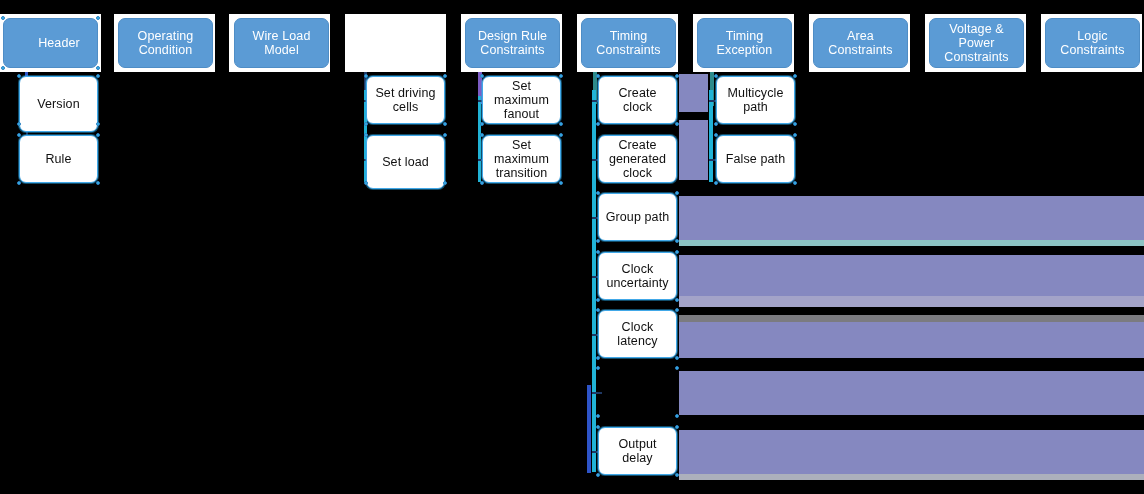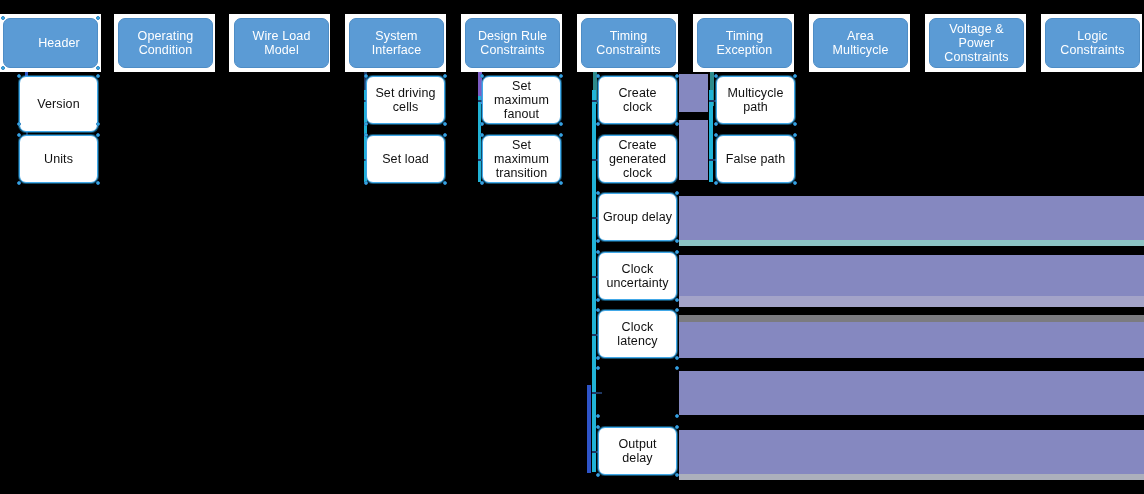--- a/index.html
+++ b/index.html
@@ -166,62 +166,60 @@
   <div class="shell" style="left:1041px; top:14px; width:101px; height:58px;"></div>
 
   <div class="node top" style="left:3px; top:18px; width:95px; height:50px;padding-left:17px;">Header</div>
 
   <div class="node top" style="left:234px; top:18px; width:95px; height:50px;">Wire Load
 Model</div>
 
   <div class="node top" style="left:118px; top:18px; width:95px; height:50px;">Operating
 Condition</div>
 
-  <div class="node top" style="left:349px; top:18px; width:95px; height:50px;">System
-Interface</div>
 
   <div class="node top" style="left:465px; top:18px; width:95px; height:50px;">Design Rule
 Constraints</div>
 
   <div class="node top" style="left:581px; top:18px; width:95px; height:50px;">Timing
 Constraints</div>
 
   <div class="node top" style="left:697px; top:18px; width:95px; height:50px;">Timing
 Exception</div>
 
   <div class="node top" style="left:813px; top:18px; width:95px; height:50px;">Area
-Multicycle</div>
+Constraints</div>
 
   <div class="node top" style="left:929px; top:18px; width:95px; height:50px;">Voltage &amp;
 Power
 Constraints</div>
 
   <div class="node top" style="left:1045px; top:18px; width:95px; height:50px;">Logic
 Constraints</div>
 
   <div class="node leaf" style="left:19px; top:76px; width:79px; height:56px;">Version</div>
-  <div class="node leaf" style="left:19px; top:135px; width:79px; height:48px;">Units</div>
+  <div class="node leaf" style="left:19px; top:135px; width:79px; height:48px;">Rule</div>
 
   <div class="node leaf" style="left:366px; top:76px; width:79px; height:48px;">Set driving
 cells</div>
-  <div class="node leaf" style="left:366px; top:135px; width:79px; height:48px;">Set load</div>
+  <div class="node leaf" style="left:366px; top:135px; width:79px; height:54px;">Set load</div>
 
   <div class="node leaf" style="left:482px; top:76px; width:79px; height:48px;">Set
 maximum
 fanout</div>
   <div class="node leaf" style="left:482px; top:135px; width:79px; height:48px;">Set
 maximum
 transition</div>
 
   <div class="node leaf" style="left:598px; top:76px; width:79px; height:48px;">Create
 clock</div>
   <div class="node leaf" style="left:598px; top:135px; width:79px; height:48px;">Create
 generated
 clock</div>
-  <div class="node leaf" style="left:598px; top:193px; width:79px; height:48px;">Group delay</div>
+  <div class="node leaf" style="left:598px; top:193px; width:79px; height:48px;">Group path</div>
   <div class="node leaf" style="left:598px; top:252px; width:79px; height:48px;">Clock
 uncertainty</div>
   <div class="node leaf" style="left:598px; top:310px; width:79px; height:48px;">Clock
 latency</div>
   <div class="node leaf" style="left:598px; top:427px; width:79px; height:48px;">Output
 delay</div>
 
   <div class="node leaf" style="left:716px; top:76px; width:79px; height:48px;">Multicycle
 path</div>
   <div class="node leaf" style="left:716px; top:135px; width:79px; height:48px;">False path</div>

